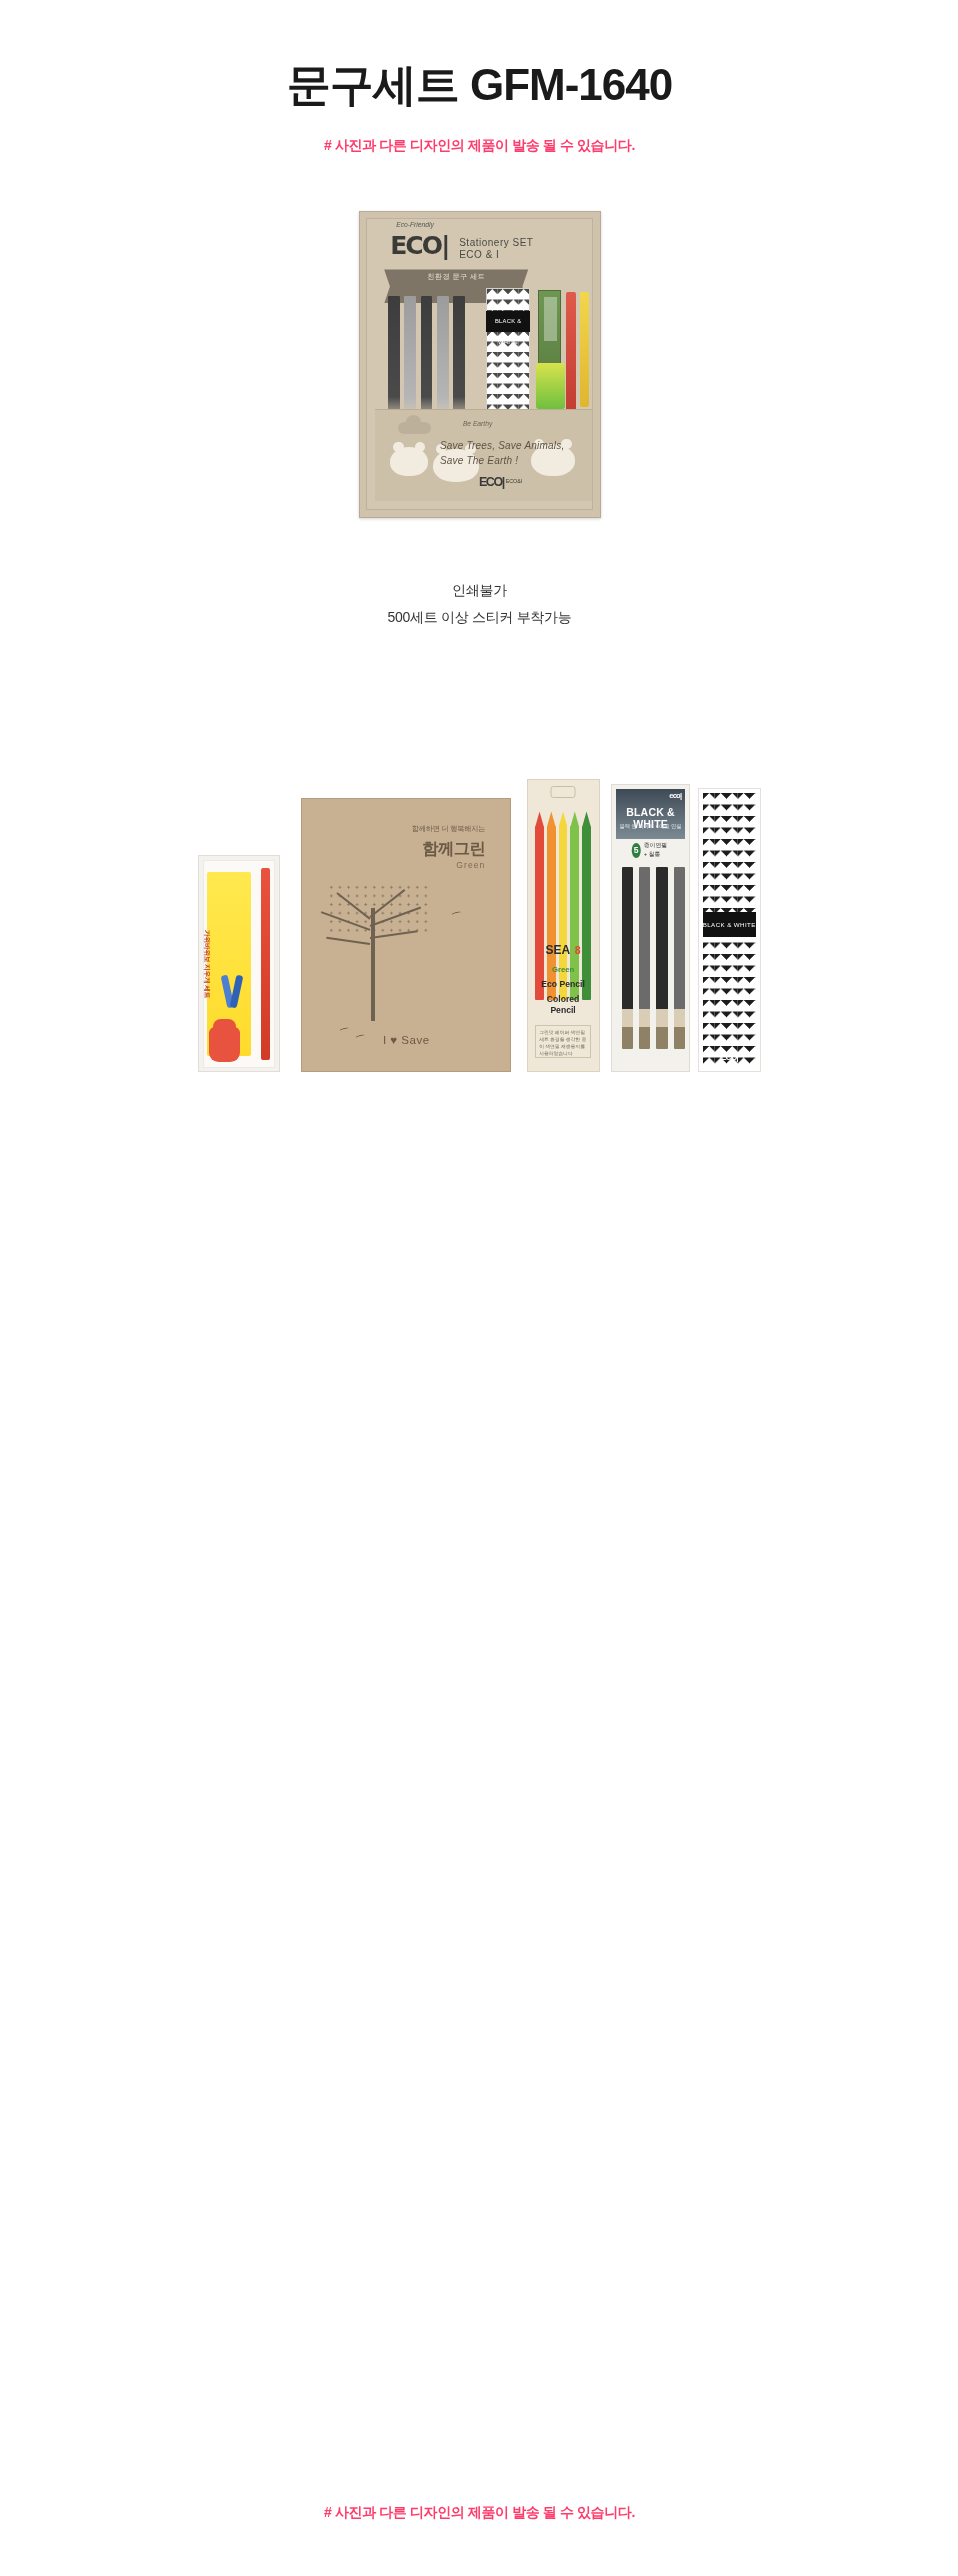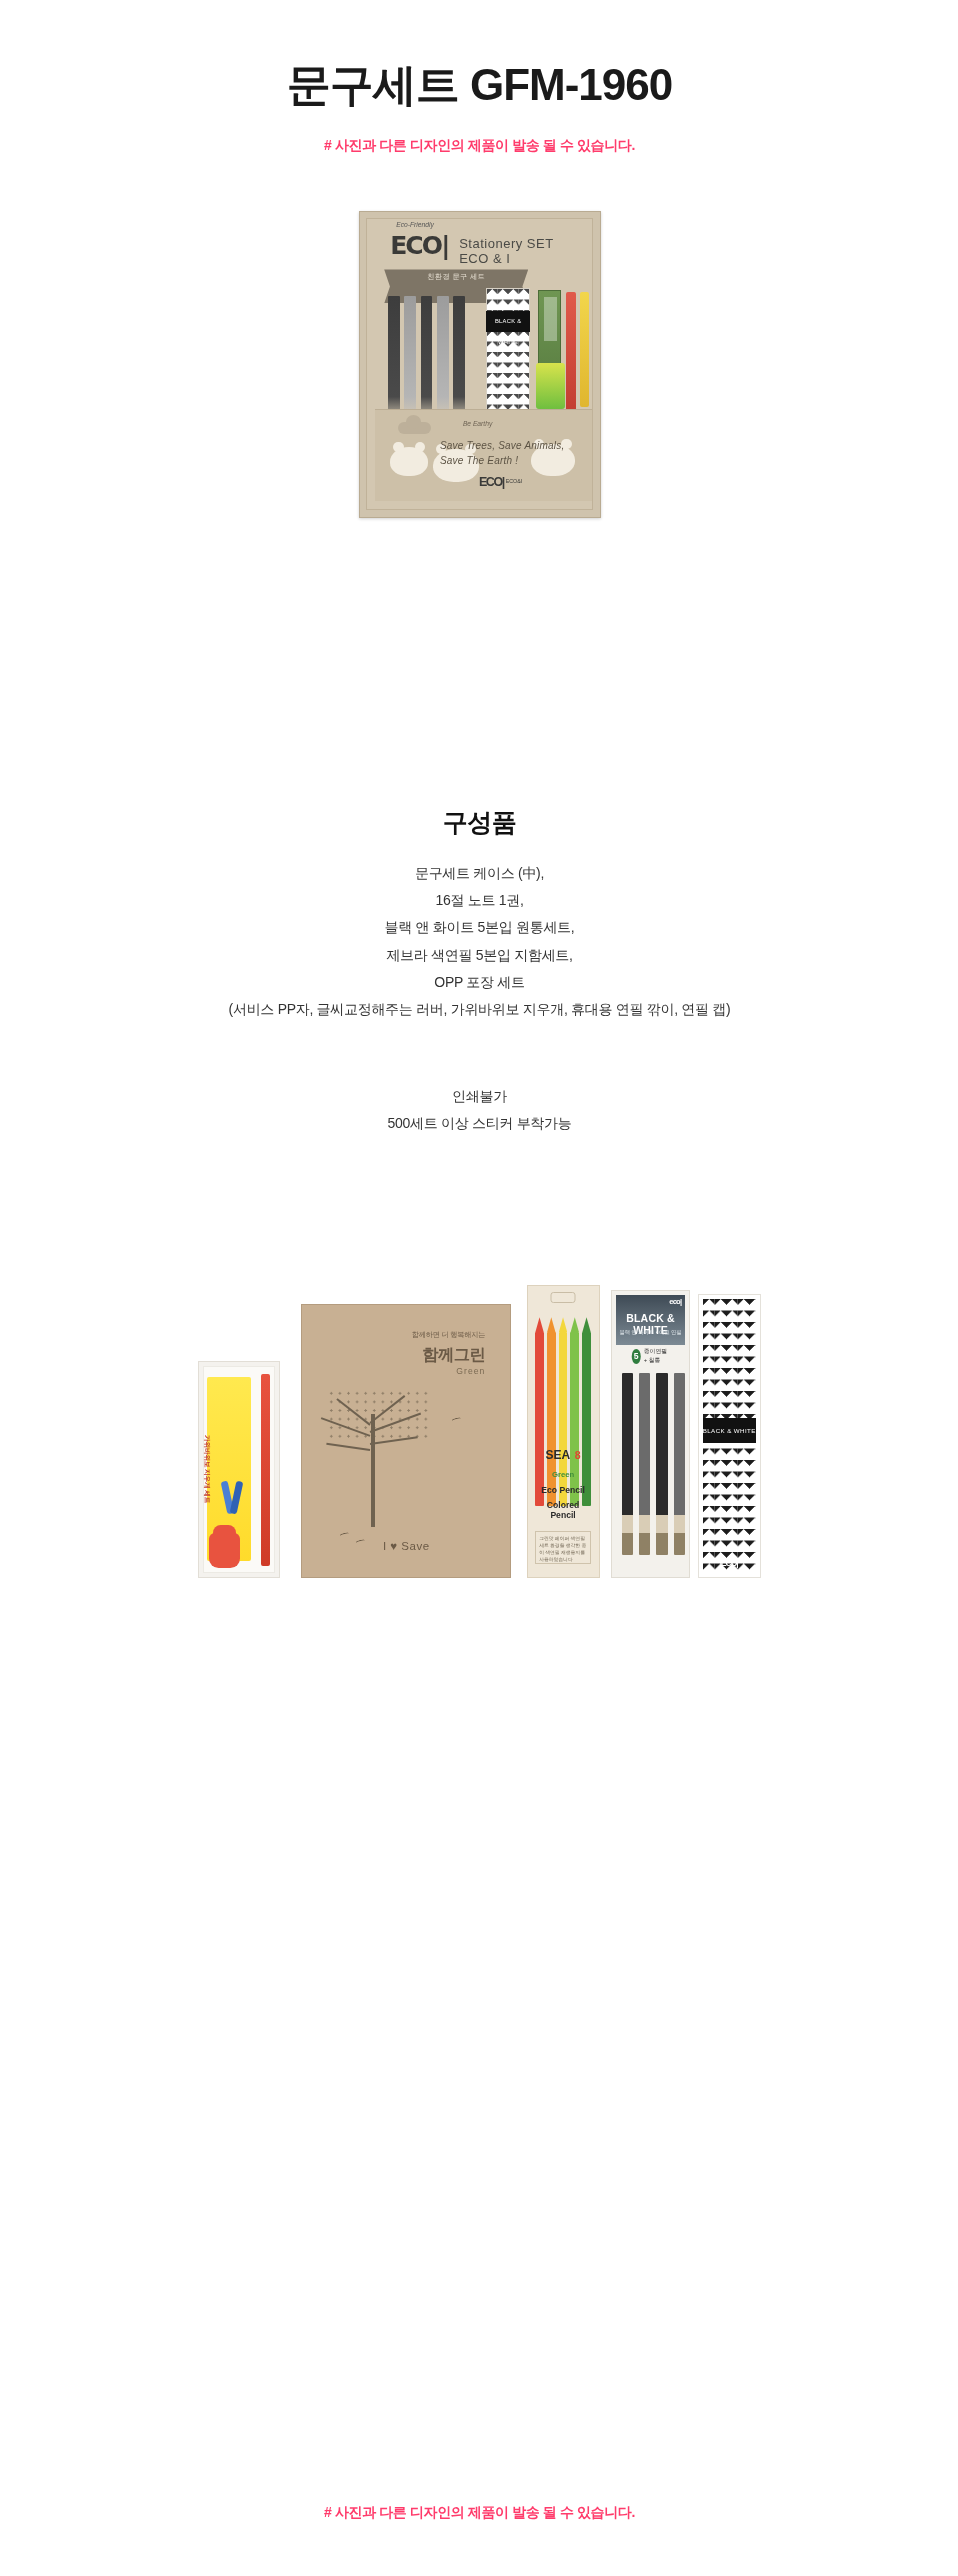--- a/index.html
+++ b/index.html
@@ -74,21 +74,21 @@
     font-weight: bold;
     color: #3a3a38;
     letter-spacing: -1.9px;
     line-height: 1;
     font-family: "DejaVu Sans", sans-serif;
   }
   .hero-eco-sub {
     position: absolute;
     top: 18px;
     left: 92px;
-    font-size: 13px;
+    font-size: 10px;
     color: #4a4a46;
     line-height: 1.15;
     letter-spacing: 0.5px;
   }
   .hero-ecofriendly {
     position: absolute;
     top: 1.9px;
     left: 29px;
     font-size: 6.7px;
     color: #555;
@@ -674,21 +674,21 @@
     letter-spacing: -0.4px;
     font-weight: bold;
   }
 </style>
 </head>
 <body>
 
 <div class="page">
 
   <div class="header">
-    <h1 class="main-title">문구세트 GFM-1960</h1>
+    <h1 class="main-title">문구세트 GFM-1640</h1>
     <div class="notice-top"># 사진과 다른 디자인의 제품이 발송 될 수 있습니다.</div>
   </div>
 
   <div class="hero-wrap">
     <div class="hero">
       <div class="hero-inner">
         <div class="hero-ecofriendly">Eco-Friendly</div>
         <div class="hero-eco-logo">ECO|</div>
         <div class="hero-eco-sub">
           <span>Stationery SET</span><br>
@@ -725,31 +725,20 @@
             <span>Save The Earth !</span>
           </div>
           <div class="hero-foot-logo">
             <span>ECO|</span><small>ECO&amp;I</small>
           </div>
         </div>
       </div>
     </div>
   </div>
 
-  <div class="section" id="components-section">
-    <h2 class="section-title">구성품</h2>
-    <div class="section-body">
-      <div>문구세트 케이스 (中),</div>
-      <div>16절 노트 1권,</div>
-      <div>블랙 앤 화이트 5본입 원통세트,</div>
-      <div>제브라 색연필 5본입 지함세트,</div>
-      <div>OPP 포장 세트</div>
-      <div>(서비스 PP자, 글씨교정해주는 러버, 가위바위보 지우개, 휴대용 연필 깎이, 연필 캡)</div>
-    </div>
-  </div>
 
   <div class="section" id="print-section">
     <div class="section-body">
       <div>인쇄불가</div>
       <div>500세트 이상 스티커 부착가능</div>
     </div>
   </div>
 
   <div class="strip">
 

